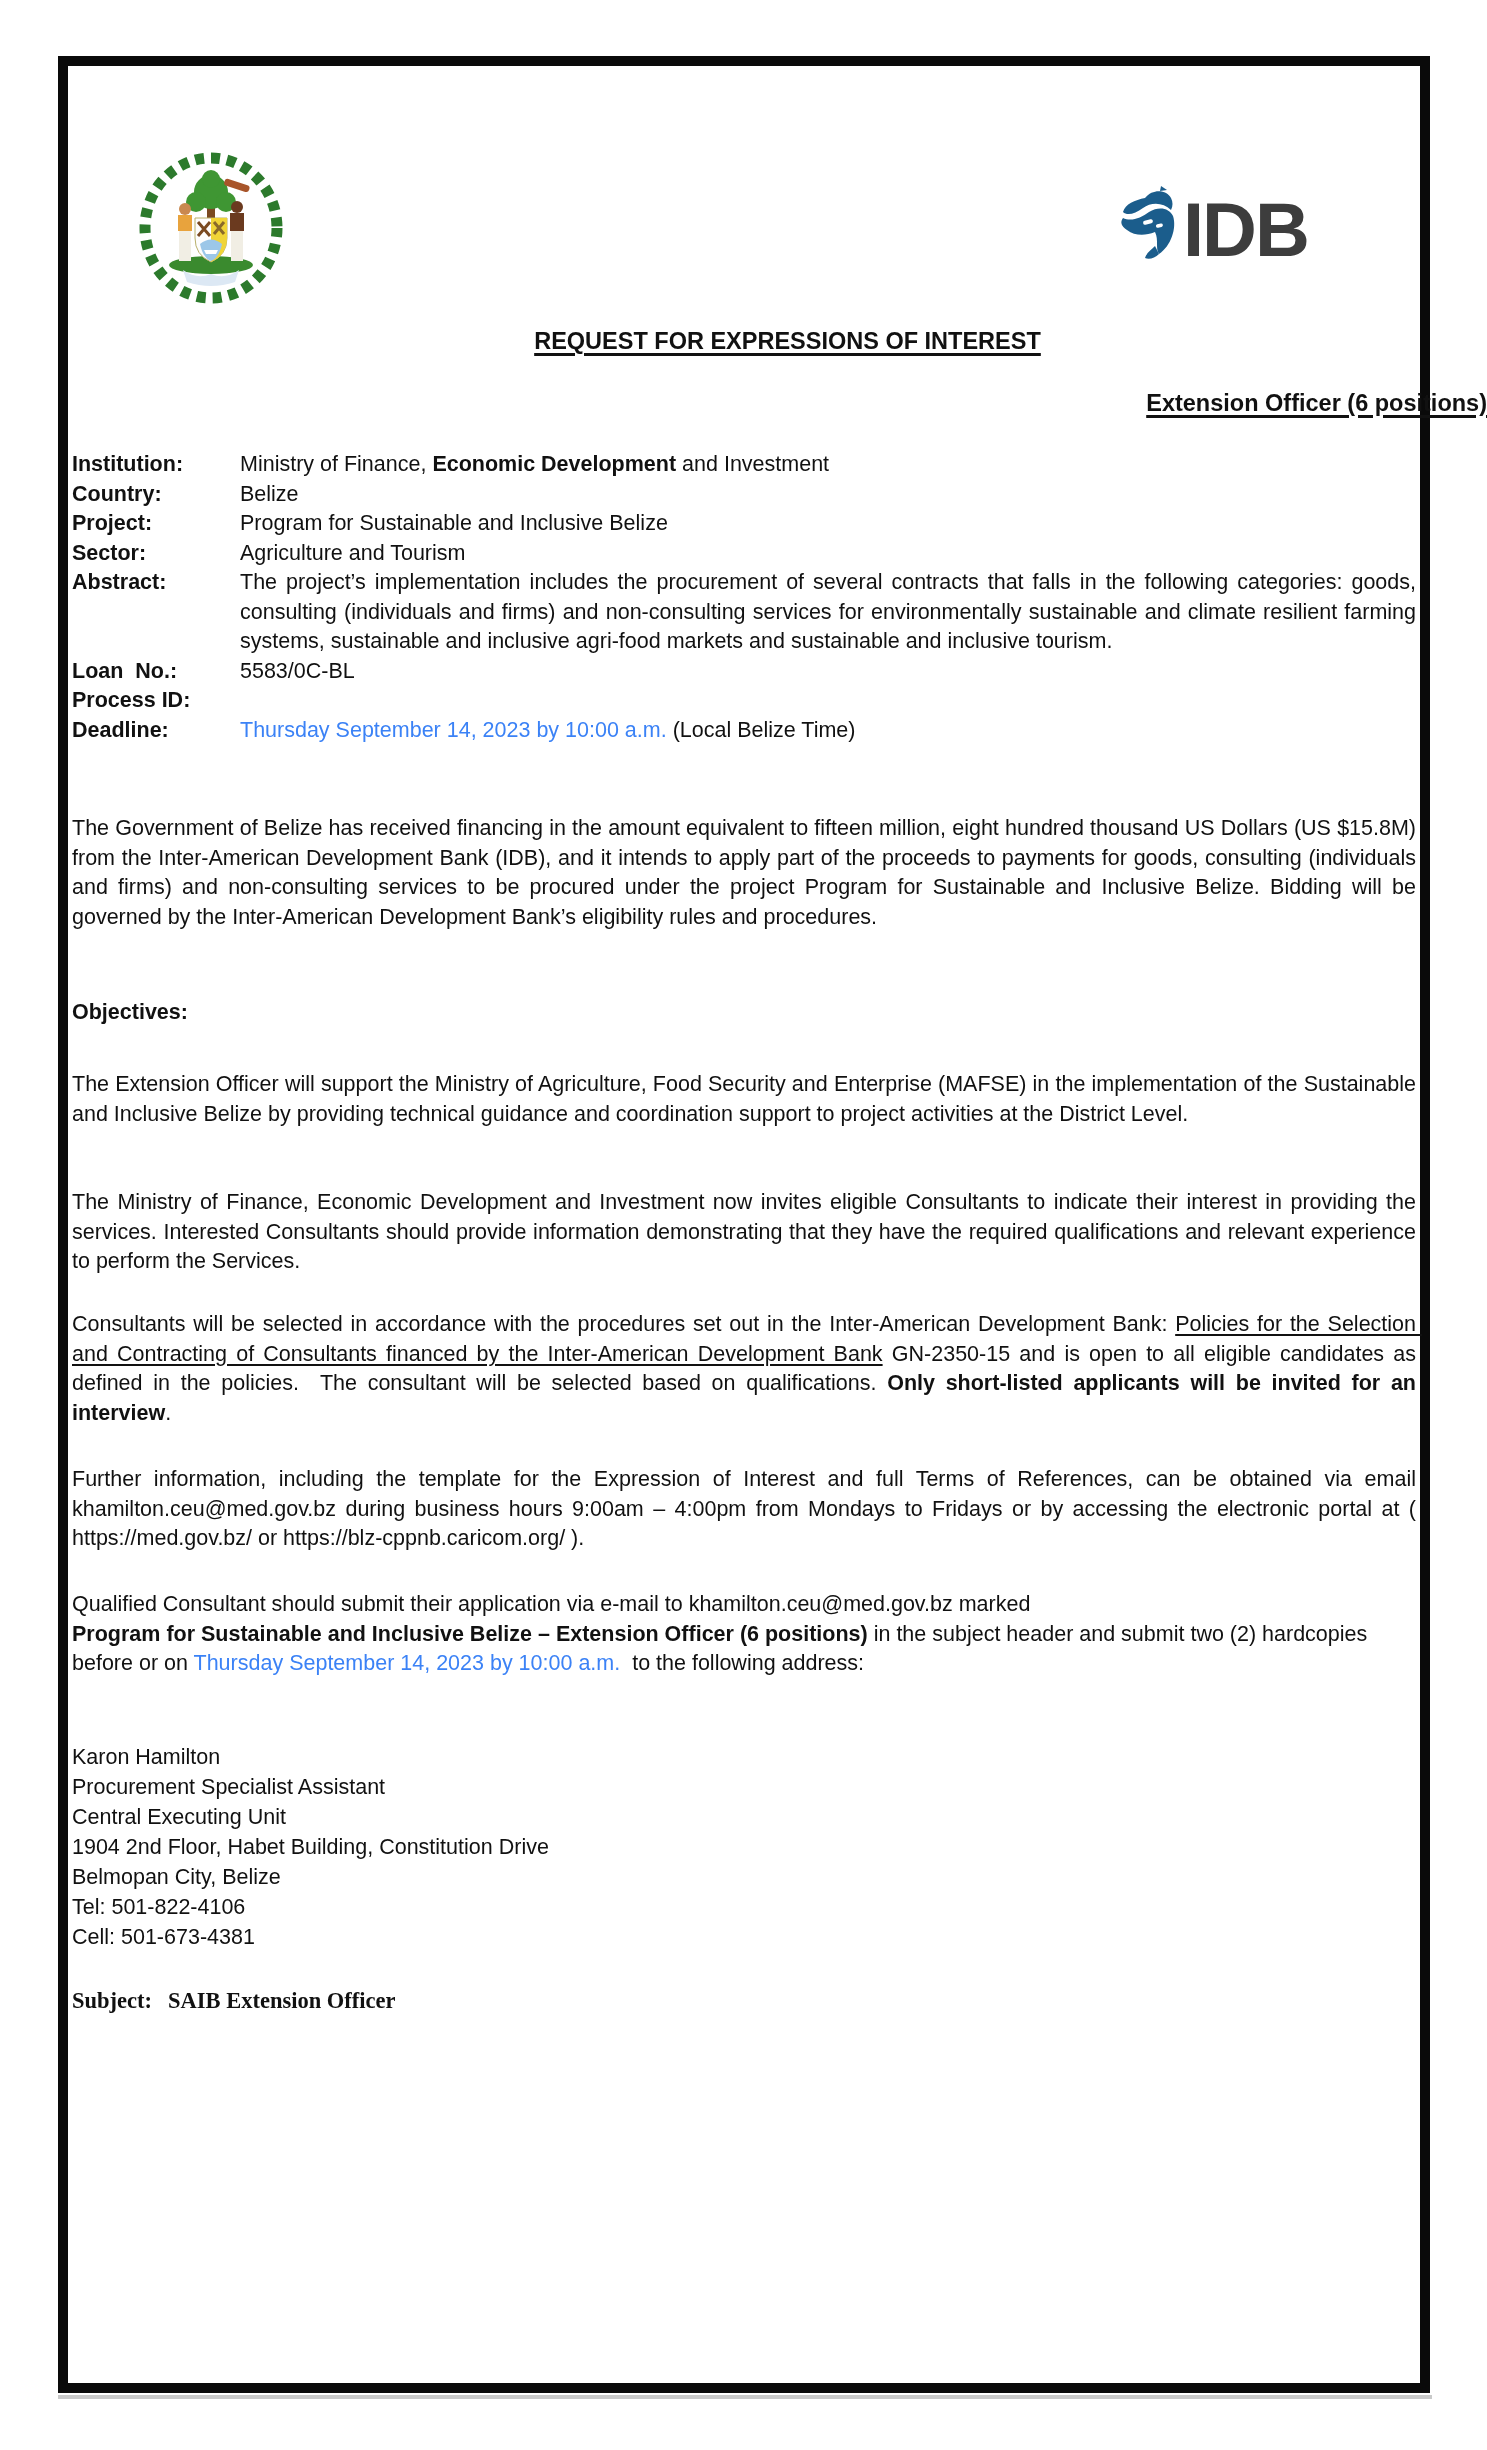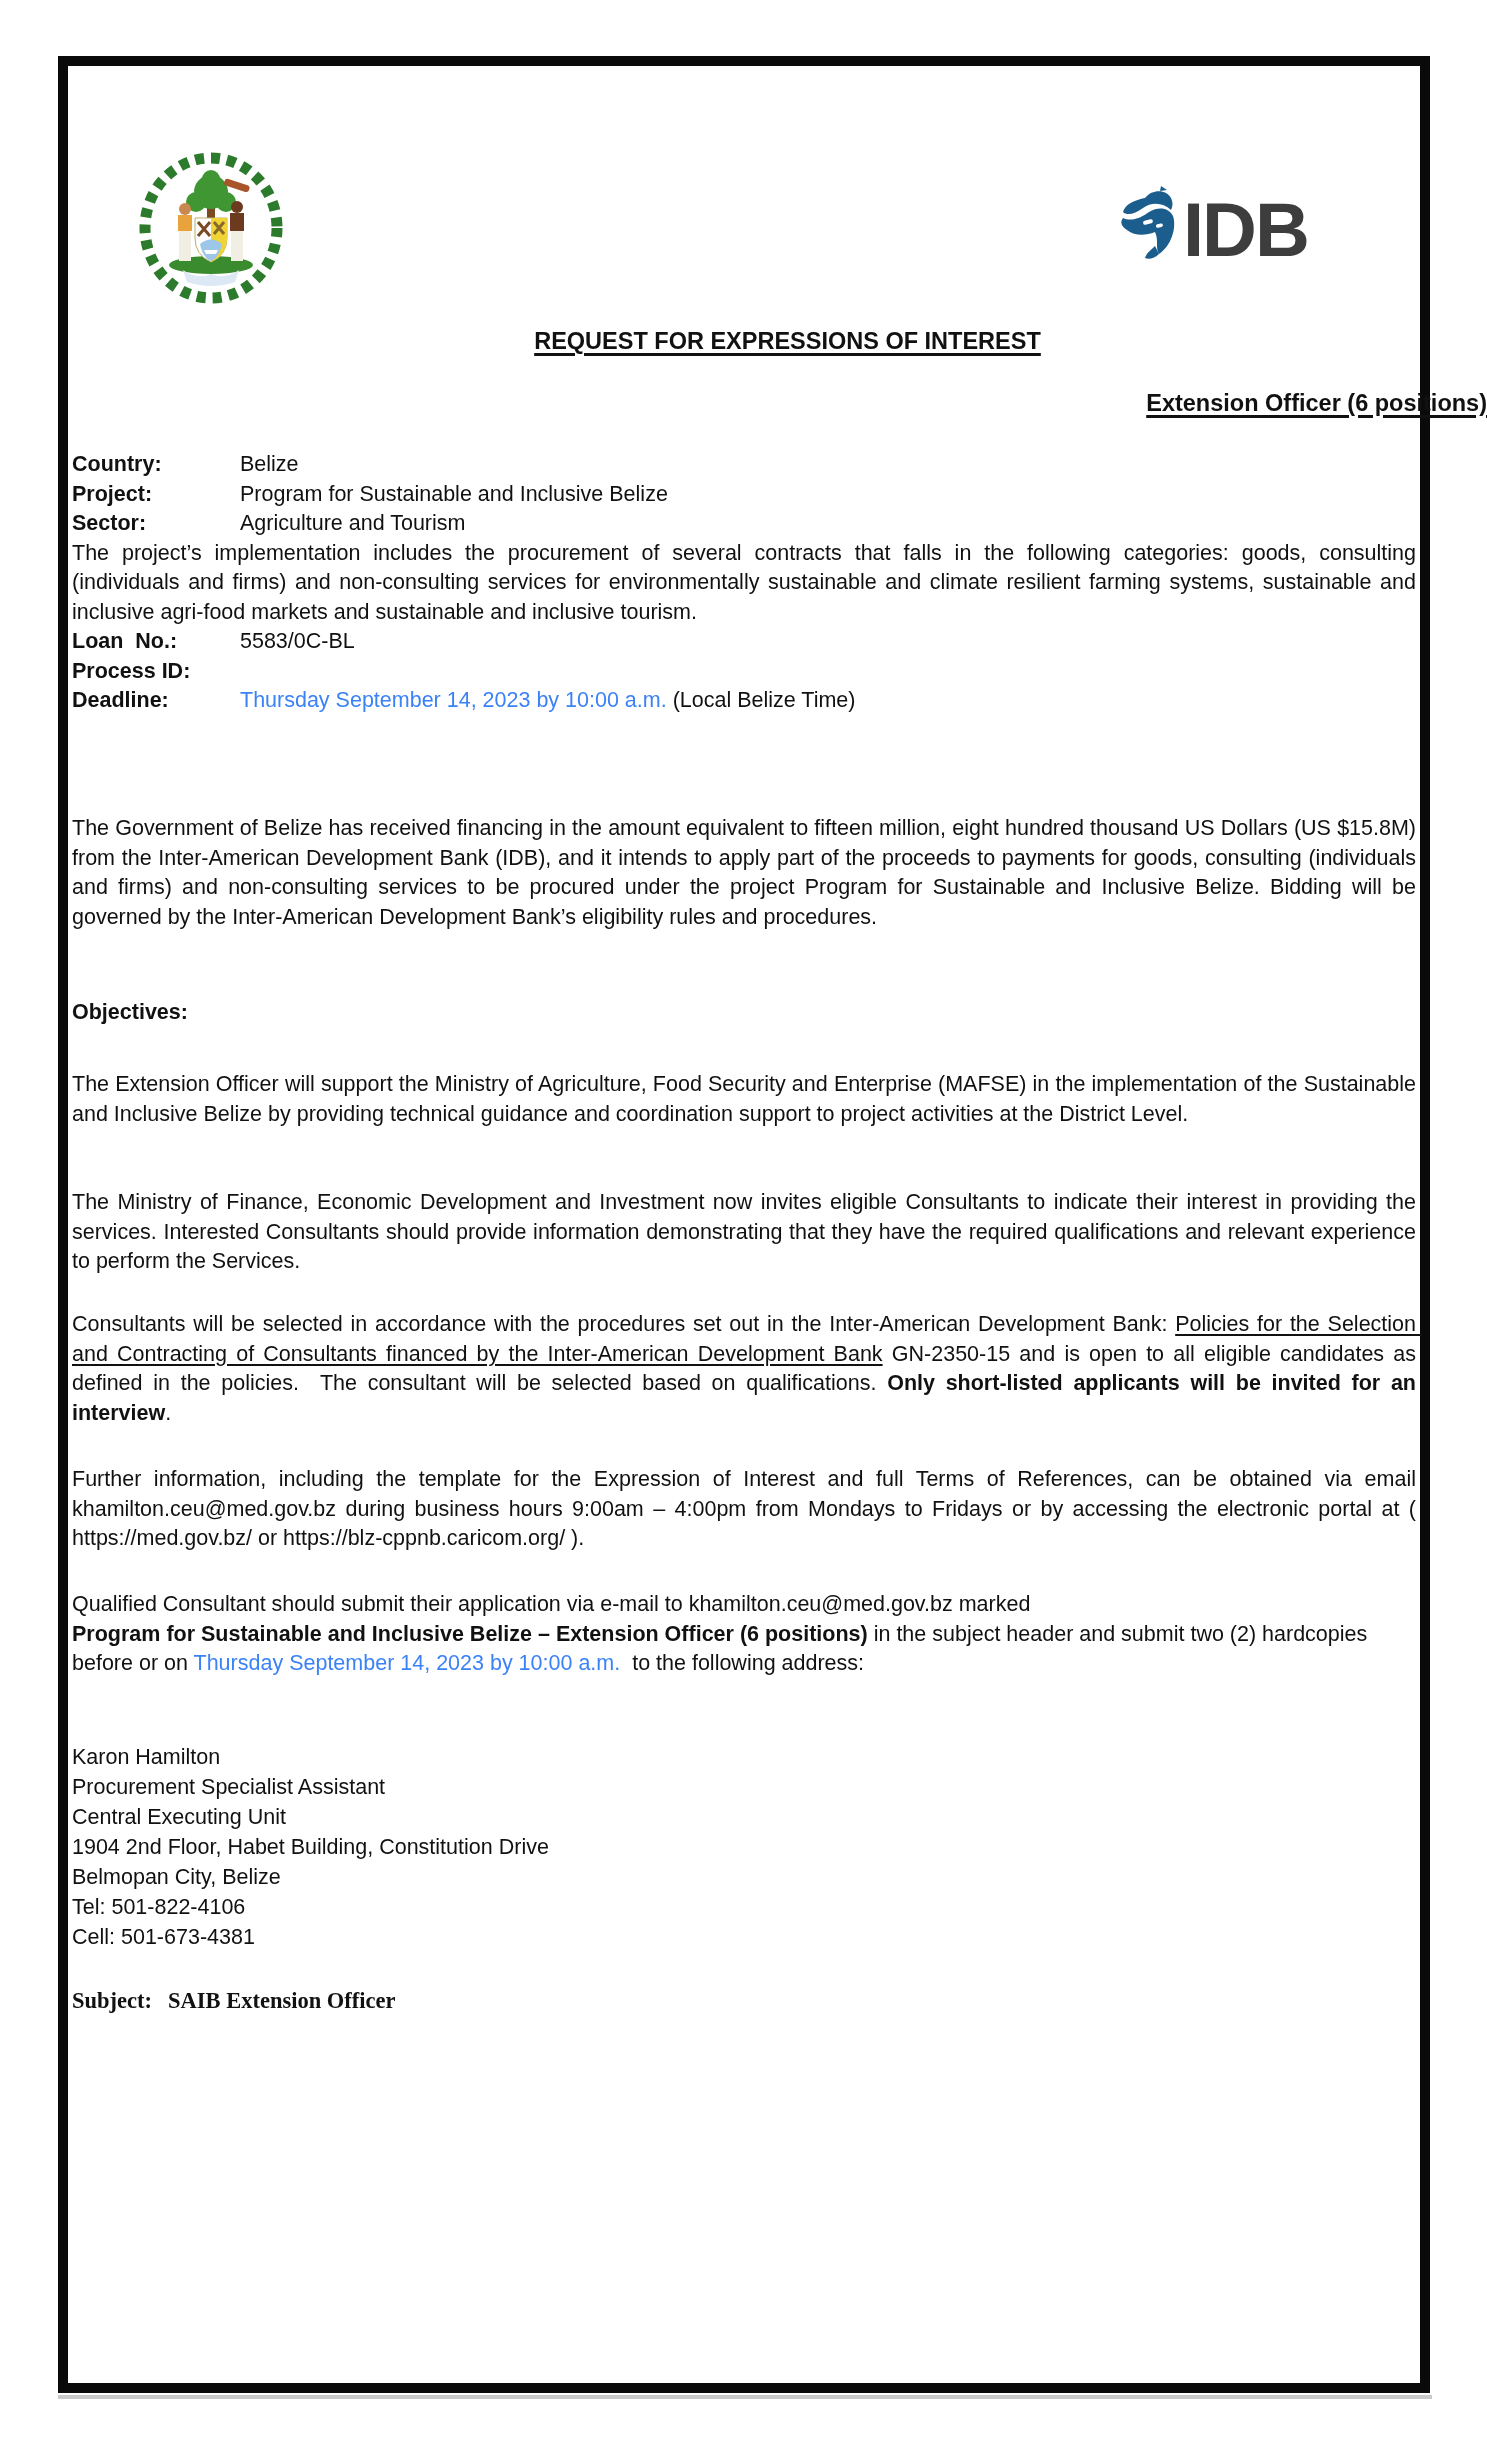--- a/index.html
+++ b/index.html
@@ -81,32 +81,37 @@
       <path d="M46,2 l6,4 -7,1 z" fill="#1b5d8c"></path>
     </svg>
     <span class="idb-text">IDB</span>
   </div>
 
   <h1 class="title">REQUEST FOR EXPRESSIONS OF INTEREST</h1>
   <h2 class="subtitle">Extension Officer (6 positions)</h2>
 
   <div class="fields">
     <div class="frow">
+      <span class="flabel">Institution:</span>
+      <span class="fvalue"><span>Ministry of Finance, </span><span class="bold">Economic Development</span><span> and Investment</span></span>
+    </div>
+    <div class="frow">
       <span class="flabel">Country:</span>
       <span class="fvalue">Belize</span>
     </div>
     <div class="frow">
       <span class="flabel">Project:</span>
       <span class="fvalue">Program for Sustainable and Inclusive Belize</span>
     </div>
     <div class="frow">
       <span class="flabel">Sector:</span>
       <span class="fvalue">Agriculture and Tourism</span>
     </div>
     <div class="frow">
+      <span class="flabel">Abstract:</span>
       <span class="fvalue justify">The project’s implementation includes the procurement of several contracts that falls in the following categories: goods, consulting (individuals and firms) and non-consulting services for environmentally sustainable and climate resilient farming systems, sustainable and inclusive agri-food markets and sustainable and inclusive tourism.</span>
     </div>
     <div class="frow">
       <span class="flabel">Loan  No.:</span>
       <span class="fvalue">5583/0C-BL</span>
     </div>
     <div class="frow">
       <span class="flabel">Process ID:</span>
       <span class="fvalue"></span>
     </div>

